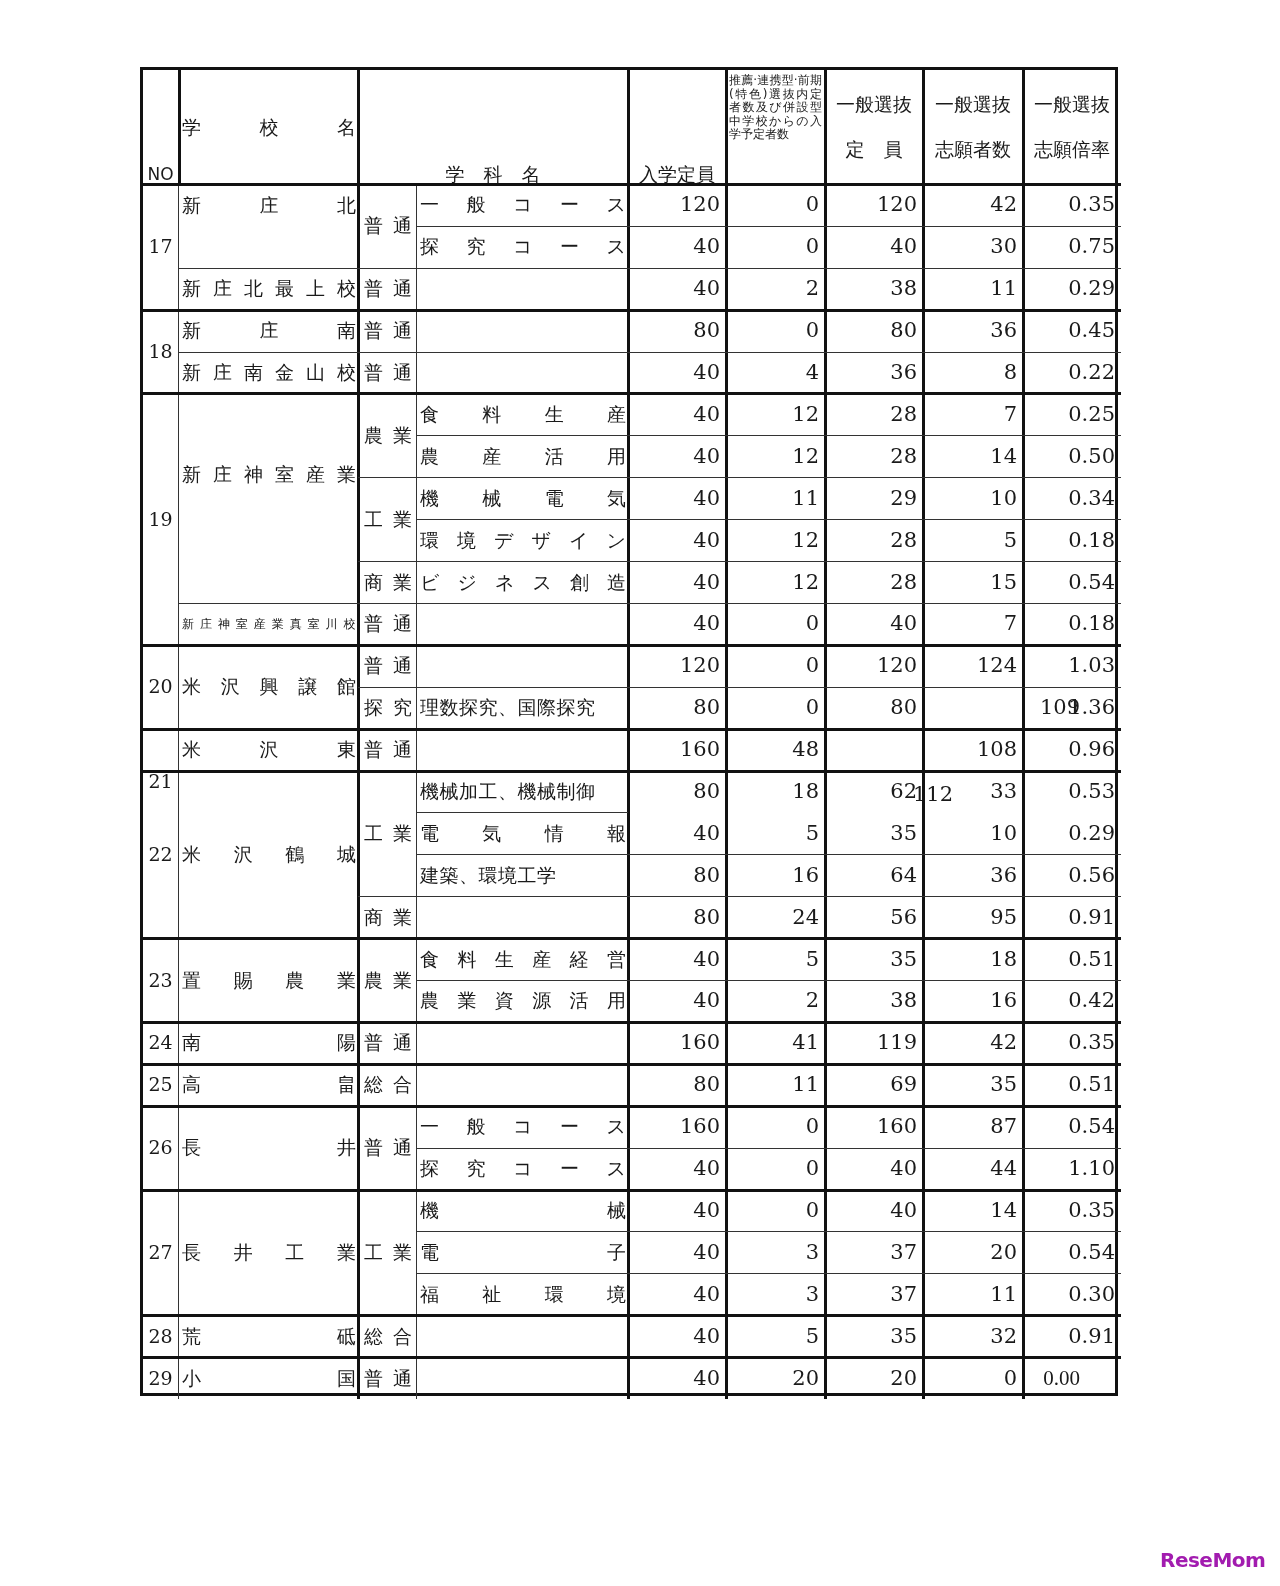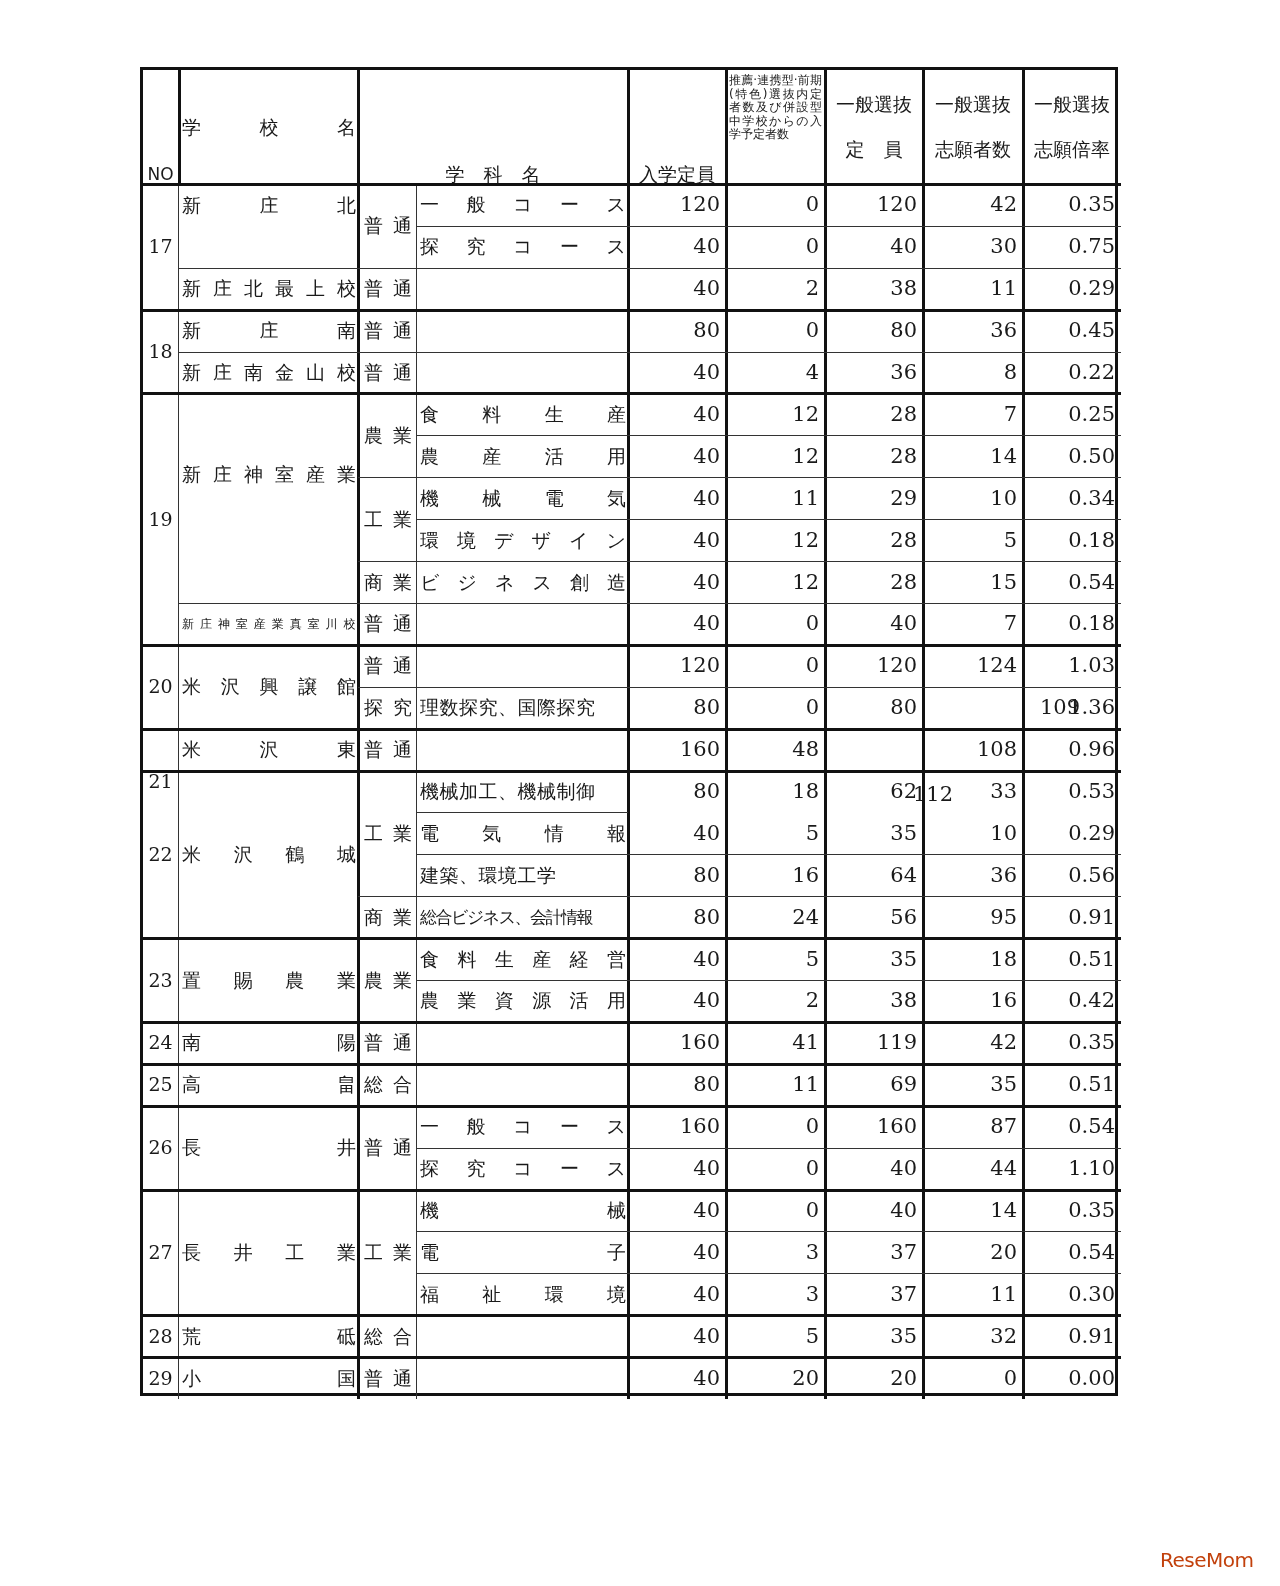--- a/index.html
+++ b/index.html
@@ -15,21 +15,21 @@
   .vline.thick { border-left:3px solid #111; }
   .num { justify-content:flex-end; padding-right:6px; font-family:"DejaVu Serif","Liberation Serif",serif; font-size:21px; }
   .no { justify-content:center; font-size:19px; }
   .spread { justify-content:space-between; padding:0 2px 0 4px; font-family:"DejaVu Sans","Liberation Sans",sans-serif; font-size:19px; }
   .hdr { justify-content:center; font-family:"DejaVu Sans","Liberation Sans",sans-serif; font-size:19px;margin-top:47px; }
   .hdr-small { font-family:"DejaVu Sans","Liberation Sans",sans-serif; font-size:12px; line-height:13.5px;
                display:block; padding:4px 3px; white-space:normal; text-align:justify; }
   .hdr-two { flex-direction:column; justify-content:space-around; font-family:"DejaVu Sans","Liberation Sans",sans-serif; font-size:19px; padding:12px 0; }
   .tiny { font-size:12px; letter-spacing:0.5px; }
   #watermark { position:absolute; left:1160px; top:1548px; font-family:"DejaVu Sans","Liberation Sans",sans-serif;
-               font-weight:normal; font-size:20px; color:#c2410c; letter-spacing:-0.5px; }
+               font-weight:bold; font-size:20px; color:#a21caf; letter-spacing:-0.5px; }
 </style>
 </head>
 <body>
 
 <div id="sheet">
     <div class="cell hdr" style="left: 0px; top: 0px; width: 35px; height: 114px; font-size: 17px;">NO</div>
     <div class="cell spread" style="left: 35px; top: 0px; width: 180px; height: 114px;">
       <span>学</span>
       <span>校</span>
       <span>名</span>
@@ -379,21 +379,20 @@
     <div class="cell num" style="left: 583px; top: 742.448px; width: 99px; height: 41.8966px;">5</div>
     <div class="cell num" style="left: 682px; top: 742.448px; width: 98px; height: 41.8966px;">35</div>
     <div class="cell num" style="left: 780px; top: 742.448px; width: 100px; height: 41.8966px;">10</div>
     <div class="cell num" style="left: 880px; top: 742.448px; width: 98px; height: 41.8966px;">0.29</div>
     <div class="cell spread" style="left: 273px; top: 784.345px; width: 212px; height: 41.8966px; justify-content: flex-start; letter-spacing: 0.5px; font-size: 19px;">建築、環境工学</div>
     <div class="cell num" style="left: 485px; top: 784.345px; width: 98px; height: 41.8966px;">80</div>
     <div class="cell num" style="left: 583px; top: 784.345px; width: 99px; height: 41.8966px;">16</div>
     <div class="cell num" style="left: 682px; top: 784.345px; width: 98px; height: 41.8966px;">64</div>
     <div class="cell num" style="left: 780px; top: 784.345px; width: 100px; height: 41.8966px;">36</div>
     <div class="cell num" style="left: 880px; top: 784.345px; width: 98px; height: 41.8966px;">0.56</div>
-    <div class="cell spread" style="left: 273px; top: 826.241px; width: 212px; height: 41.8966px; justify-content: flex-start; letter-spacing: -1.5px; font-size: 17px;">総合ビジネス、会計情報</div>
     <div class="cell num" style="left: 485px; top: 826.241px; width: 98px; height: 41.8966px;">80</div>
     <div class="cell num" style="left: 583px; top: 826.241px; width: 99px; height: 41.8966px;">24</div>
     <div class="cell num" style="left: 682px; top: 826.241px; width: 98px; height: 41.8966px;">56</div>
     <div class="cell num" style="left: 780px; top: 826.241px; width: 100px; height: 41.8966px;">95</div>
     <div class="cell num" style="left: 880px; top: 826.241px; width: 98px; height: 41.8966px;">0.91</div>
     <div class="cell spread" style="left: 273px; top: 868.138px; width: 212px; height: 41.8966px;">
       <span>食</span>
       <span>料</span>
       <span>生</span>
       <span>産</span>
@@ -487,21 +486,21 @@
     <div class="cell num" style="left: 485px; top: 1245.21px; width: 98px; height: 41.8966px;">40</div>
     <div class="cell num" style="left: 583px; top: 1245.21px; width: 99px; height: 41.8966px;">5</div>
     <div class="cell num" style="left: 682px; top: 1245.21px; width: 98px; height: 41.8966px;">35</div>
     <div class="cell num" style="left: 780px; top: 1245.21px; width: 100px; height: 41.8966px;">32</div>
     <div class="cell num" style="left: 880px; top: 1245.21px; width: 98px; height: 41.8966px;">0.91</div>
     <div class="cell spread" style="left: 273px; top: 1287.1px; width: 212px; height: 41.8966px;"></div>
     <div class="cell num" style="left: 485px; top: 1287.1px; width: 98px; height: 41.8966px;">40</div>
     <div class="cell num" style="left: 583px; top: 1287.1px; width: 99px; height: 41.8966px;">20</div>
     <div class="cell num" style="left: 682px; top: 1287.1px; width: 98px; height: 41.8966px;">20</div>
     <div class="cell num" style="left: 780px; top: 1287.1px; width: 100px; height: 41.8966px;">0</div>
-    <div class="cell num" style="left: 880px; top: 1287.1px; width: 98px; height: 41.8966px;">0.00</div>
+    <div class="cell num" style="left: 845px; top: 1287.1px; width: 98px; height: 41.8966px; font-family: Liberation Serif, serif;">0.00</div>
     <div class="vline thick" style="left: 35px; top: 0px; height: 114px;"></div>
     <div class="vline" style="left: 35px; top: 114px; height: 1215px;"></div>
     <div class="vline thick" style="left: 214px; top: 0px; height: 1329px;"></div>
     <div class="vline thick" style="left: 484px; top: 0px; height: 1329px;"></div>
     <div class="vline thick" style="left: 582px; top: 0px; height: 1329px;"></div>
     <div class="vline thick" style="left: 681px; top: 0px; height: 1329px;"></div>
     <div class="vline thick" style="left: 779px; top: 0px; height: 1329px;"></div>
     <div class="vline thick" style="left: 879px; top: 0px; height: 1329px;"></div>
     <div class="vline" style="left: 273px; top: 114px; height: 1215px;"></div>
     <div class="hline thick" style="left: 0px; top: 113px; width: 978px;"></div>

